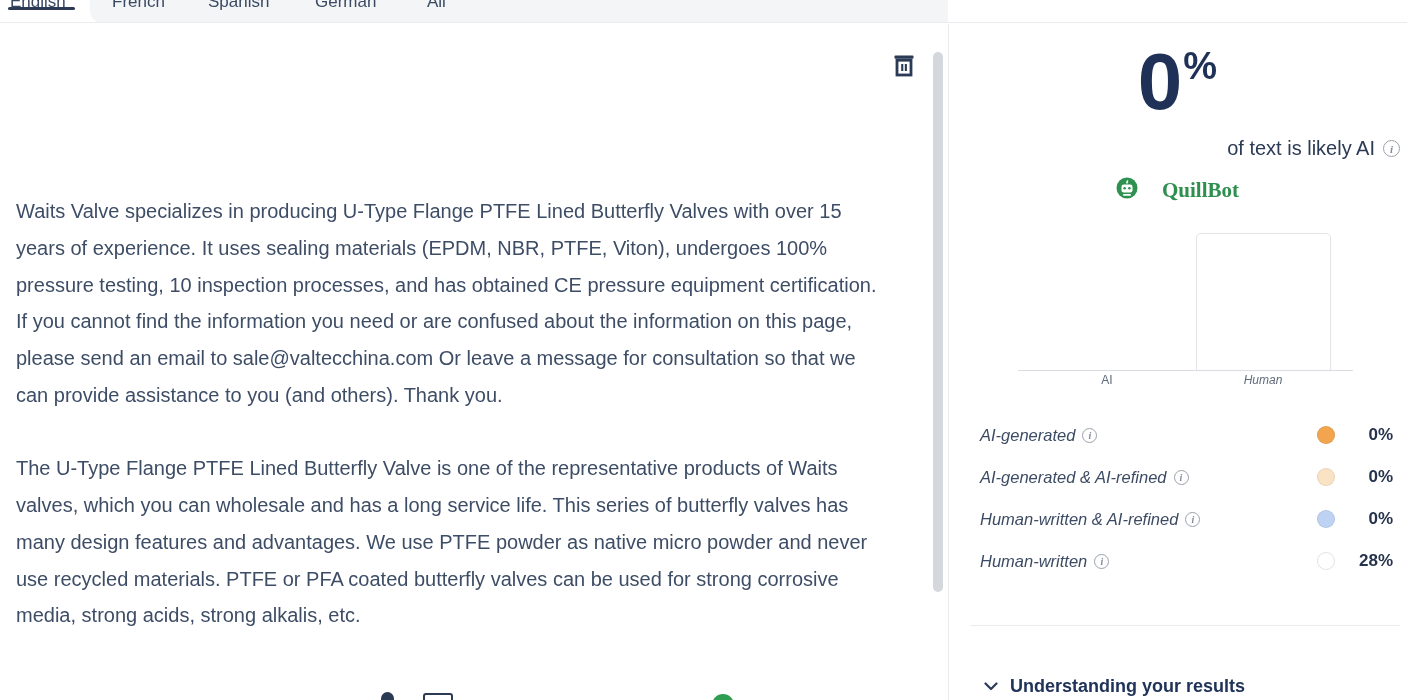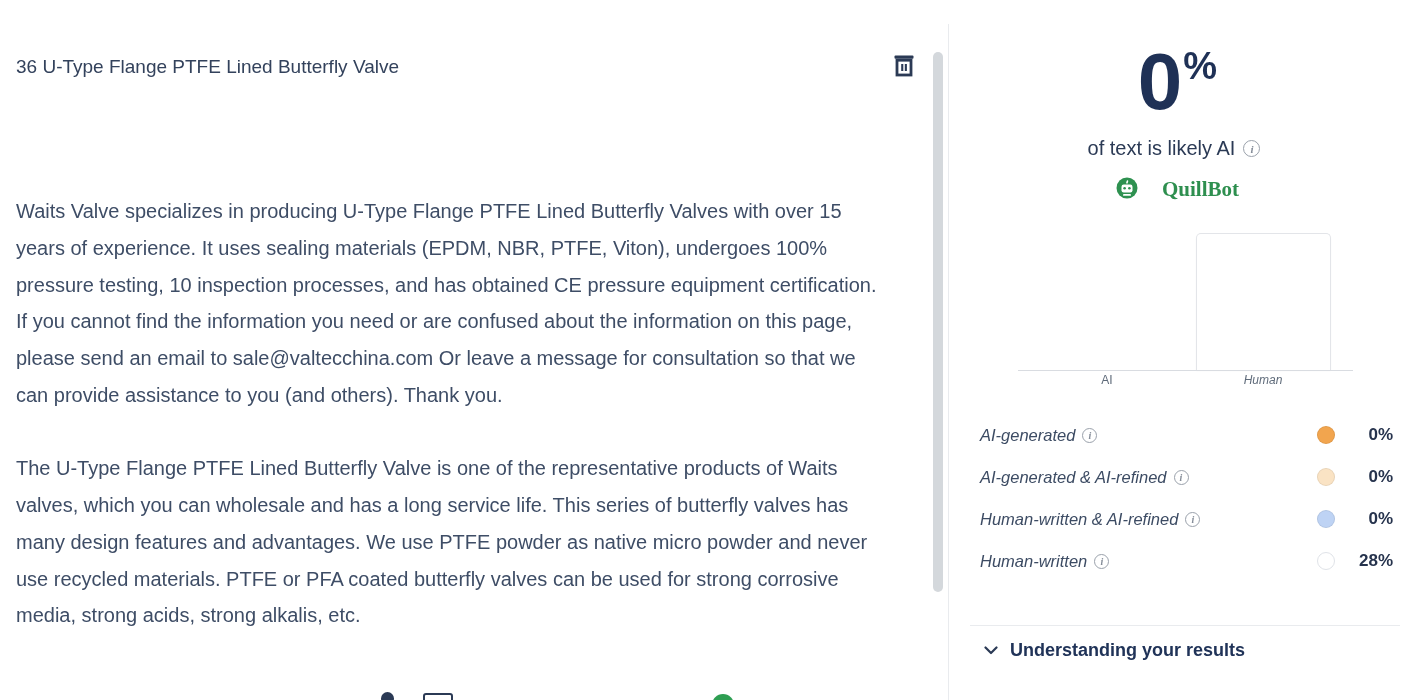--- a/index.html
+++ b/index.html
@@ -58,35 +58,35 @@
     border: 2.5px solid #2B3A55; border-radius: 3px; background: #fff; cursor: pointer; }
   .partial-green { position: absolute; left: 712px; top: 694px; width: 22px; height: 22px;
     border-radius: 50%; background: #2E9E52; cursor: pointer; }
 
   
   .score-wrap { position: absolute; left: 948px; top: 42px; width: 459px; text-align: center; }
   .score-line { display: inline-flex; align-items: flex-start; }
   .score-num { font-size: 80px; line-height: 80px; font-weight: 600; color: #1F3156; letter-spacing: -1px; }
   .score-unit { font-size: 38px; line-height: 38px; font-weight: 600; color: #1F3156; margin-top: 5px; margin-left: 2px; }
   .score-caption {
-    position: absolute; left: 948px; top: 137px; width: 452px; text-align: center;
+    position: absolute; left: 948px; top: 137px; width: 452px; text-align: right;
     font-size: 20px; color: #2B3A55;
   }
   .score-caption .cap-inner { display: inline-flex; align-items: center; gap: 8px; }
 
   .info-icon {
     display: inline-flex; align-items: center; justify-content: center;
     width: 17px; height: 17px; border: 1.5px solid #9AA1AB; border-radius: 50%;
     color: #848C98; font-size: 11px; font-family: "Liberation Serif", serif;
     font-style: italic; font-weight: 700; flex: 0 0 auto; cursor: pointer;
   }
   .info-icon.small { width: 15px; height: 15px; font-size: 10px; }
 
   .brand-row { position: absolute; left: 948px; top: 177px; width: 459px; text-align: center; }
-  .brand-inner { display: inline-flex; gap: 24px; }
+  .brand-inner { display: inline-flex; align-items: center; gap: 24px; }
   .brand-name { font-family: "Liberation Serif", serif; font-weight: 600; font-size: 21px; color: #2E8F4F; }
 
   
   .chart-plot { position: absolute; left: 1018px; top: 233px; width: 335px; height: 137px; }
   .chart-bar {
     position: absolute; bottom: 0; width: 135px;
     background: #FFFFFF; border: 1px solid #E3E5E9; border-bottom: none;
     border-radius: 5px 5px 0 0; box-shadow: 0 1px 2px rgba(0,0,0,0.03);
   }
   .chart-bar.bar-human { left: 178px; }
@@ -100,31 +100,39 @@
   .legend { position: absolute; left: 980px; top: 414px; width: 413px; }
   .legend-row { display: flex; align-items: center; height: 42px; }
   .legend-label { font-size: 16.5px; color: #3C4B63; font-style: italic; }
   .legend-row .info-icon { margin-left: 7px; }
   .legend-spacer { flex: 1; }
   .legend-dot { width: 18px; height: 18px; border-radius: 50%; border: 1px solid rgba(0,0,0,0.07); flex: 0 0 auto; }
   .legend-value { width: 58px; text-align: right; font-size: 17px; font-weight: 700; color: #26334D; }
 
   .panel-divider { position: absolute; left: 970px; top: 625px; width: 430px; height: 1px; background: #E9EBEE; }
 
-  .understanding { position: absolute; left: 984px; top: 640px; display: flex; align-items: center; gap: 12px; cursor: pointer; }
+  .understanding { position: absolute; left: 984px; top: 676px; display: flex; align-items: center; gap: 12px; cursor: pointer; }
   .understanding-label { font-size: 18px; font-weight: 700; color: #203358; }
   .chevron { display: inline-flex; }
 </style>
 </head>
 <body>
 
 <div class="screen">
 
-
-  <div class="doc-title">36 U-Type Flange PTFE Lined Butterfly Valve</div>
+  <div class="tabbar">
+    <div class="tabbar-pill"></div>
+    <span class="tab-label" style="left:10px">English</span>
+    <span class="tab-label" style="left:112px">French</span>
+    <span class="tab-label" style="left:208px">Spanish</span>
+    <span class="tab-label" style="left:315px">German</span>
+    <span class="tab-label" style="left:427px">All</span>
+    <div class="tab-underline"></div>
+  </div>
+
 
   <div class="trash-btn">
     <span>
       <svg width="22" height="24" viewBox="0 0 22 24">
         <rect x="1.5" y="2.5" width="19" height="3.2" rx="1" fill="#2B3A55"></rect>
         <rect x="4" y="7.2" width="14" height="14.8" fill="none" stroke="#2B3A55" stroke-width="2.8"></rect>
         <rect x="8.2" y="11" width="2.1" height="7" fill="#2B3A55"></rect>
         <rect x="11.8" y="11" width="2.1" height="7" fill="#2B3A55"></rect>
       </svg>
     </span>

